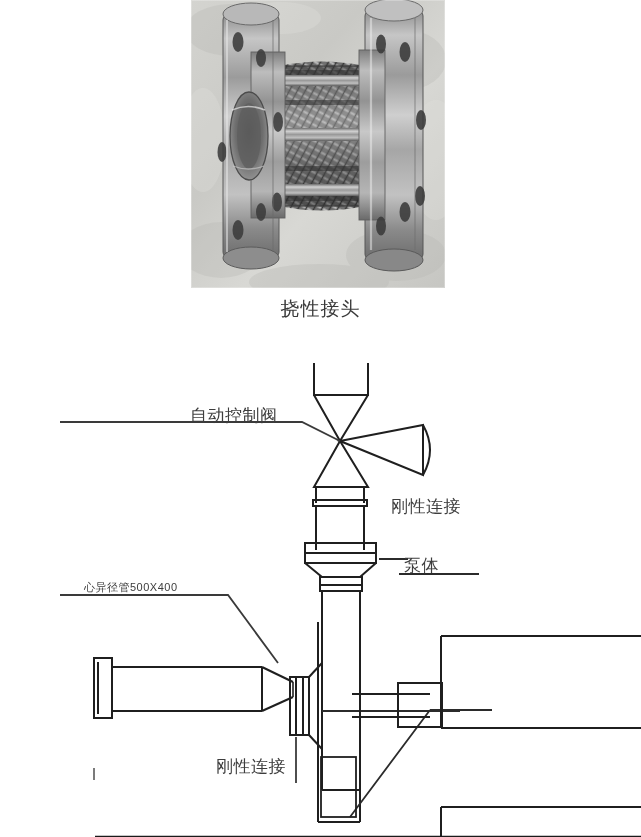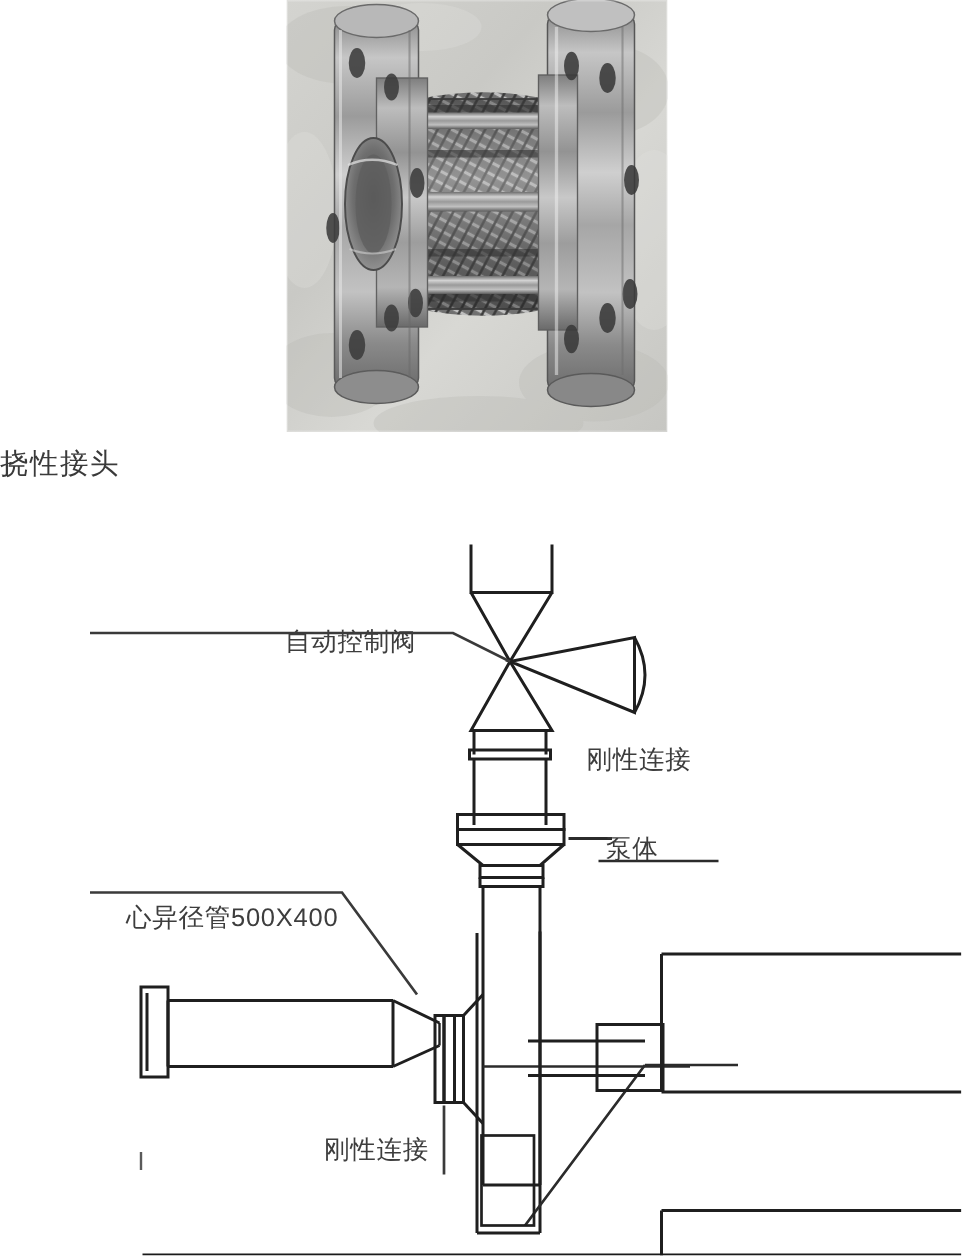--- a/index.html
+++ b/index.html
@@ -8,36 +8,36 @@
     font-family:"Liberation Sans","DejaVu Sans",sans-serif;
     color:#333333;
   }
   #page{position:absolute;left:0;top:0;width:641px;height:837px;}
 
   
   .photo-wrap{position:absolute;left:191px;top:0px;width:254px;height:288px;}
   .photo-wrap svg{display:block;width:100%;height:100%;}
 
   .caption{
-    position:absolute;left:0;top:296px;width:641px;
+    position:absolute;left:0;top:296px;width:641px;text-align:center;
     font-size:19px;color:#3a3a3a;letter-spacing:1px;
   }
 
   
   .diagram{position:absolute;left:0;top:345px;width:641px;height:492px;}
   .diagram svg{display:block;width:641px;height:492px;}
 
   .lbl{
     position:absolute;font-size:17px;color:#3d3d3d;white-space:nowrap;
     letter-spacing:0.5px;
   }
-  #lbl-valve{left:190px;top:404px;margin-top:12px;}
+  #lbl-valve{left:190px;top:404px;}
   #lbl-rigid-top{left:391px;top:495px;}
   #lbl-pump{left:404px;top:554px;text-align:right;}
-  #lbl-reducer{left:84px;top:600px;font-size:17px;}
+  #lbl-reducer{left:84px;top:580px;font-size:11px;}
   #lbl-rigid-bottom{left:216px;top:755px;}
 </style>
 </head>
 <body>
 
 <div id="page">
 
   <div class="photo-wrap">
     <svg viewBox="0 0 254 288" preserveAspectRatio="none">
       <defs>

